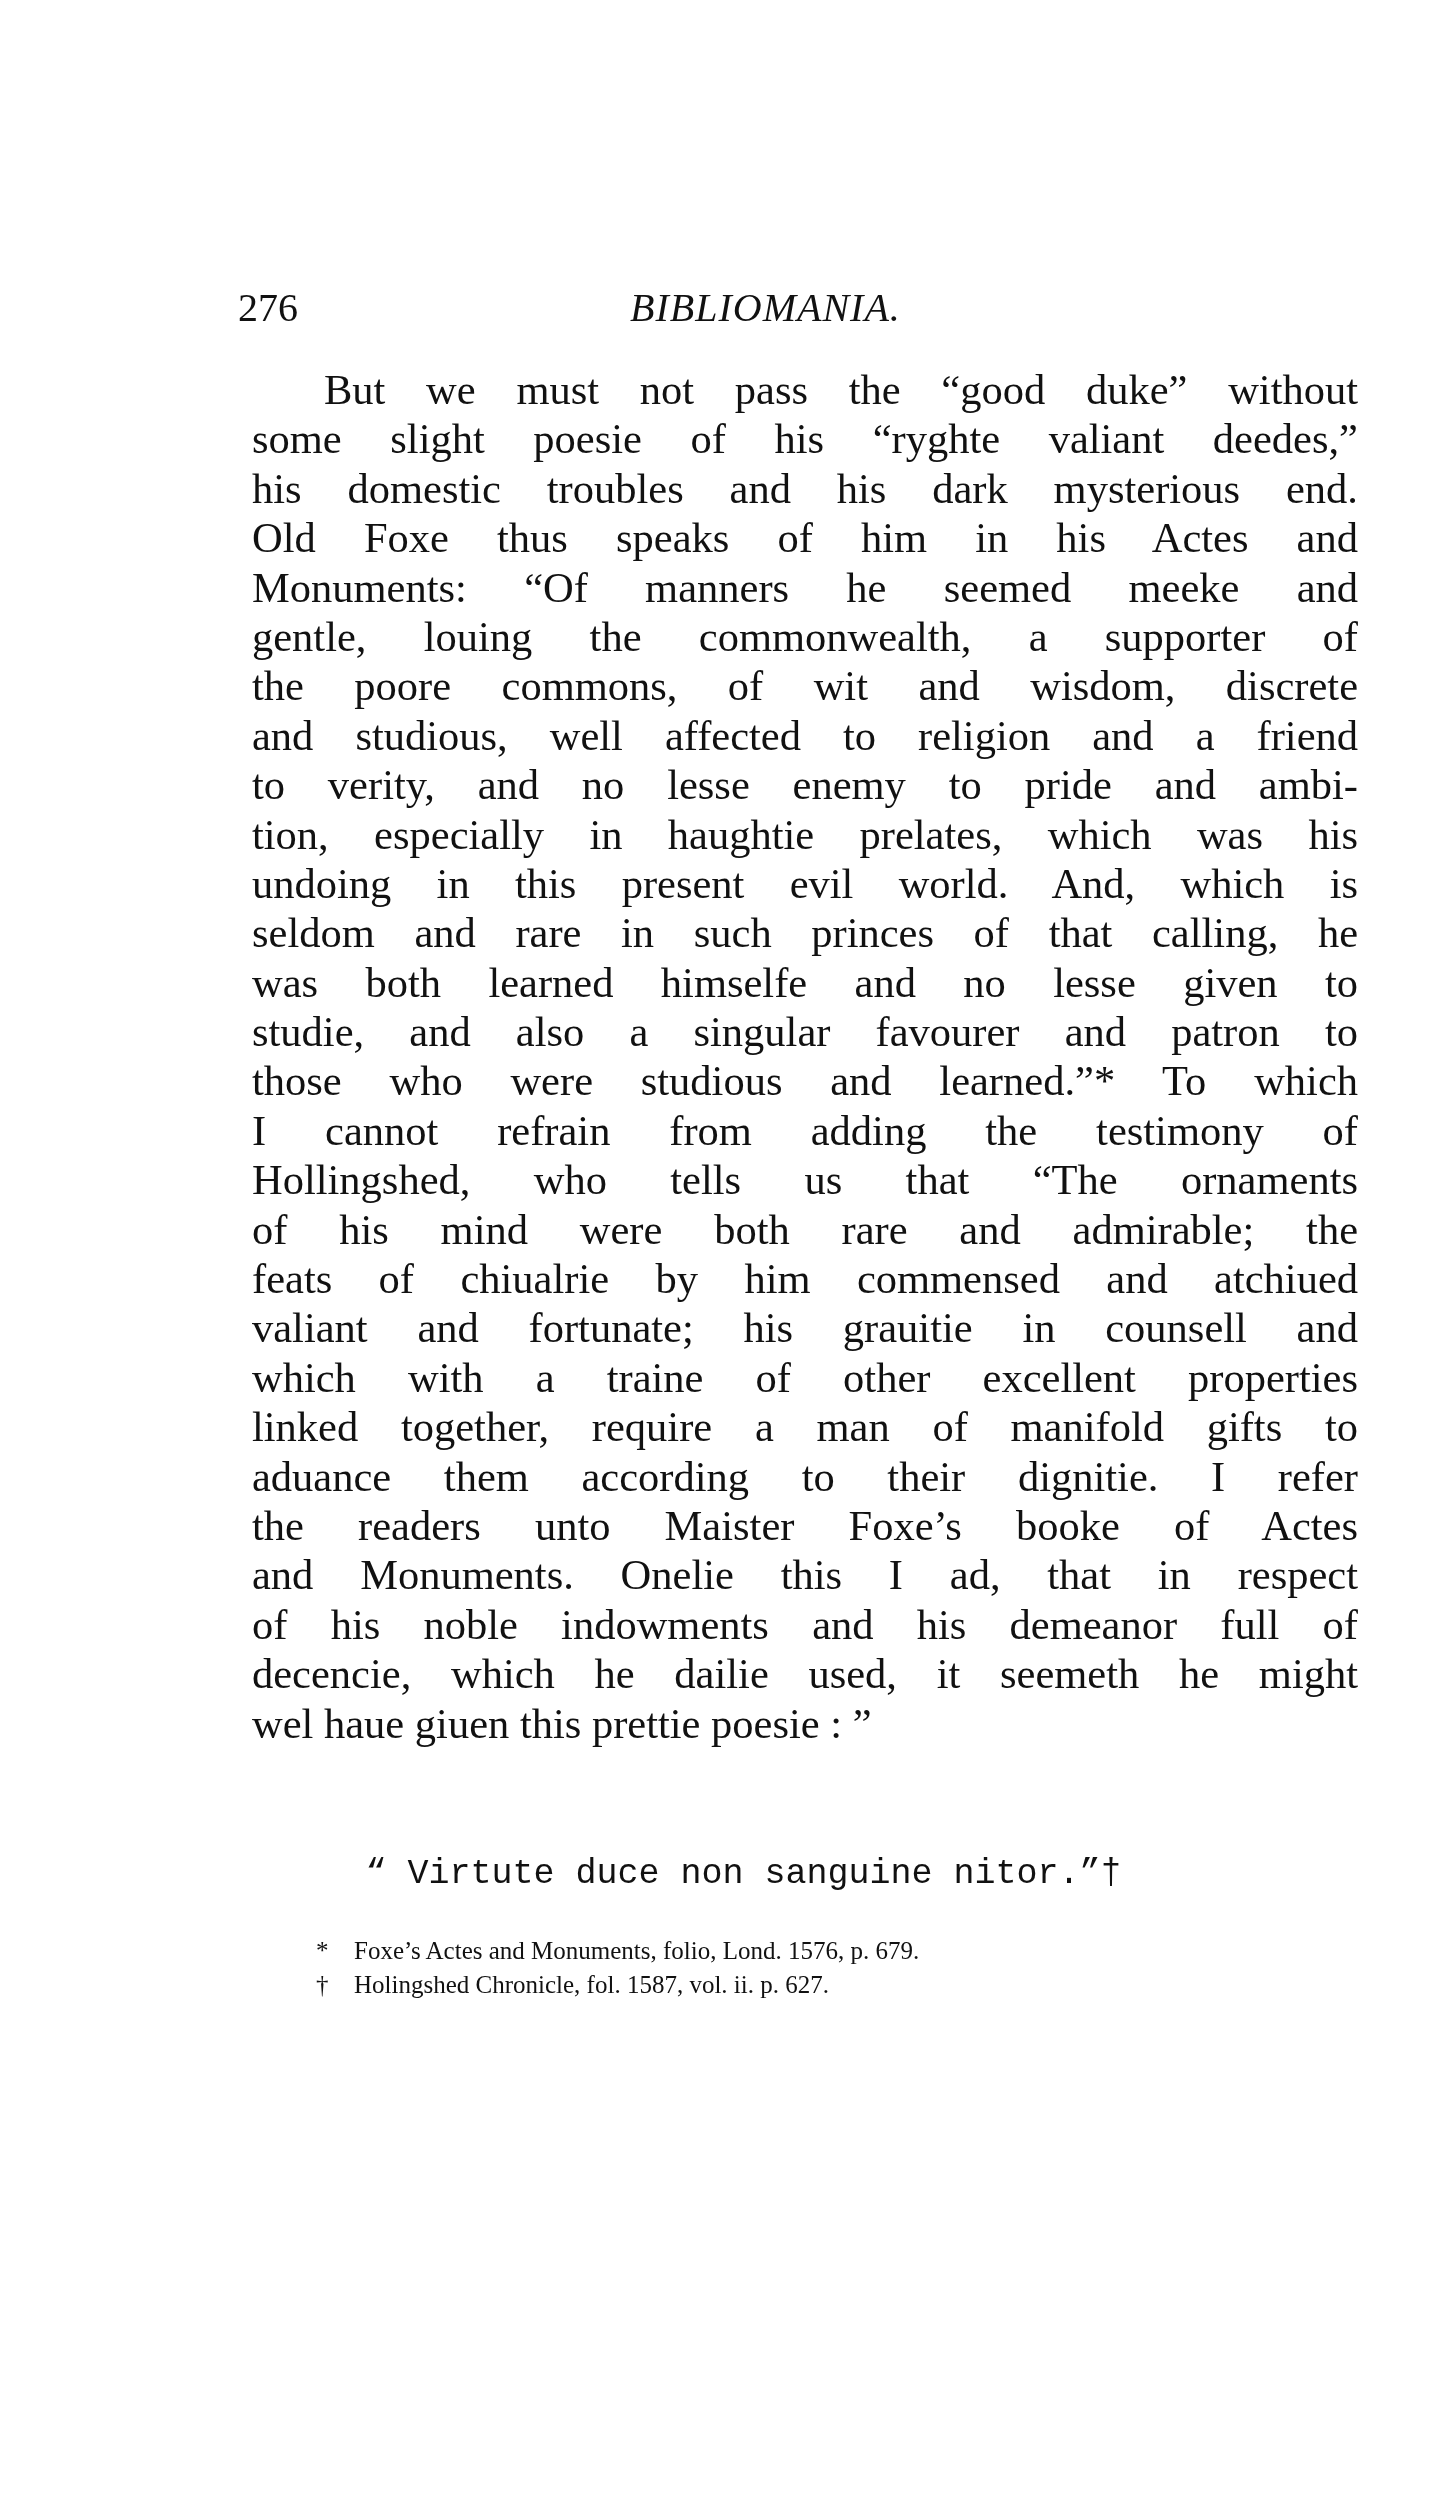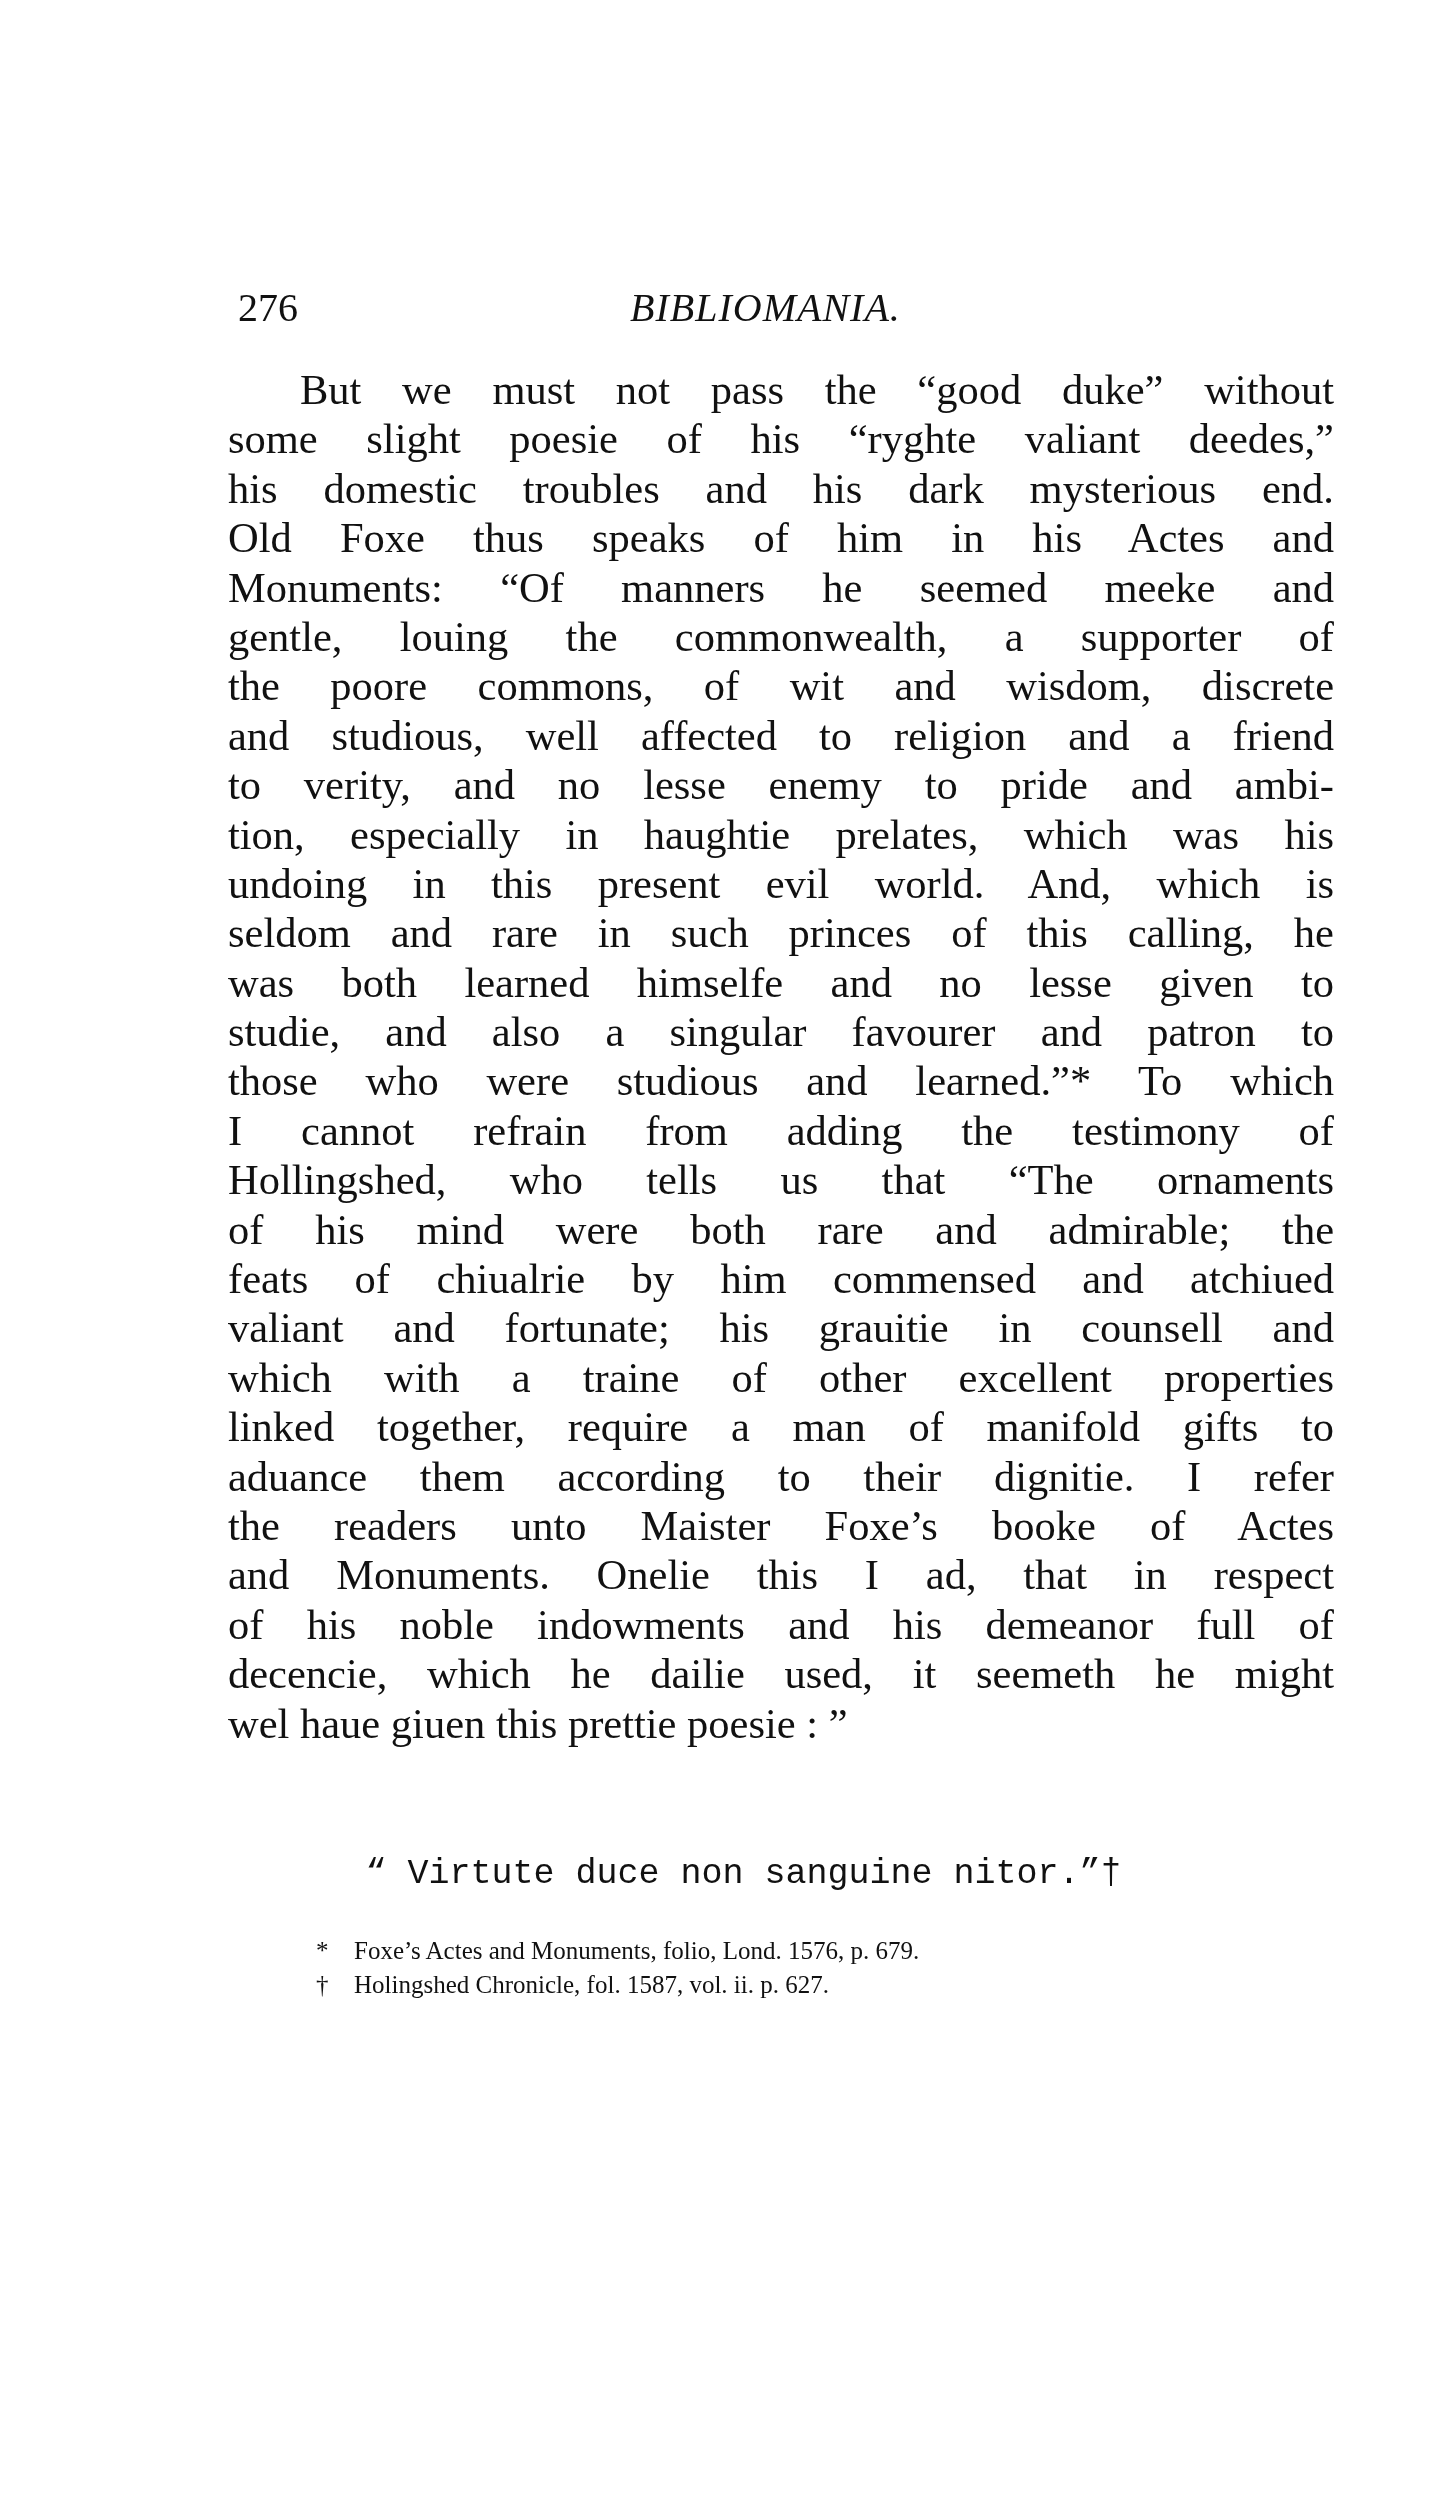--- a/index.html
+++ b/index.html
@@ -36,21 +36,21 @@
     }
     .running-title {
       position: absolute;
       left: 392px;
       top: 0;
       font-style: italic;
       letter-spacing: 1px;
     }
     .body-text {
       position: absolute;
-      left: 228px;
+      left: 252px;
       top: 365px;
       width: 1106px;
       font-size: 42.5px;
       line-height: 49.4px;
     }
     .line {
       display: block;
       white-space: nowrap;
       text-align: justify;
       text-align-last: justify;
@@ -108,21 +108,21 @@
     <span class="line">some slight poesie of his “ryghte valiant deedes,”</span>
     <span class="line">his domestic troubles and his dark mysterious end.</span>
     <span class="line">Old Foxe thus speaks of him in his Actes and</span>
     <span class="line">Monuments: “Of manners he seemed meeke and</span>
     <span class="line">gentle, louing the commonwealth, a supporter of</span>
     <span class="line">the poore commons, of wit and wisdom, discrete</span>
     <span class="line">and studious, well affected to religion and a friend</span>
     <span class="line">to verity, and no lesse enemy to pride and ambi-</span>
     <span class="line">tion, especially in haughtie prelates, which was his</span>
     <span class="line">undoing in this present evil world.  And, which is</span>
-    <span class="line">seldom and rare in such princes of this calling, he</span>
+    <span class="line">seldom and rare in such princes of that calling, he</span>
     <span class="line">was both learned himselfe and no lesse given to</span>
     <span class="line">studie, and also a singular favourer and patron to</span>
     <span class="line">those who were studious and learned.”*  To which</span>
     <span class="line">I cannot refrain from adding the testimony of</span>
     <span class="line">Hollingshed, who tells us that “The ornaments</span>
     <span class="line">of his mind were both rare and admirable; the</span>
     <span class="line">feats of chiualrie by him commensed and atchiued</span>
     <span class="line">valiant and fortunate; his grauitie in counsell and</span>
     <span class="line">which with a traine of other excellent properties</span>
     <span class="line">linked together, require a man of manifold gifts to</span>

